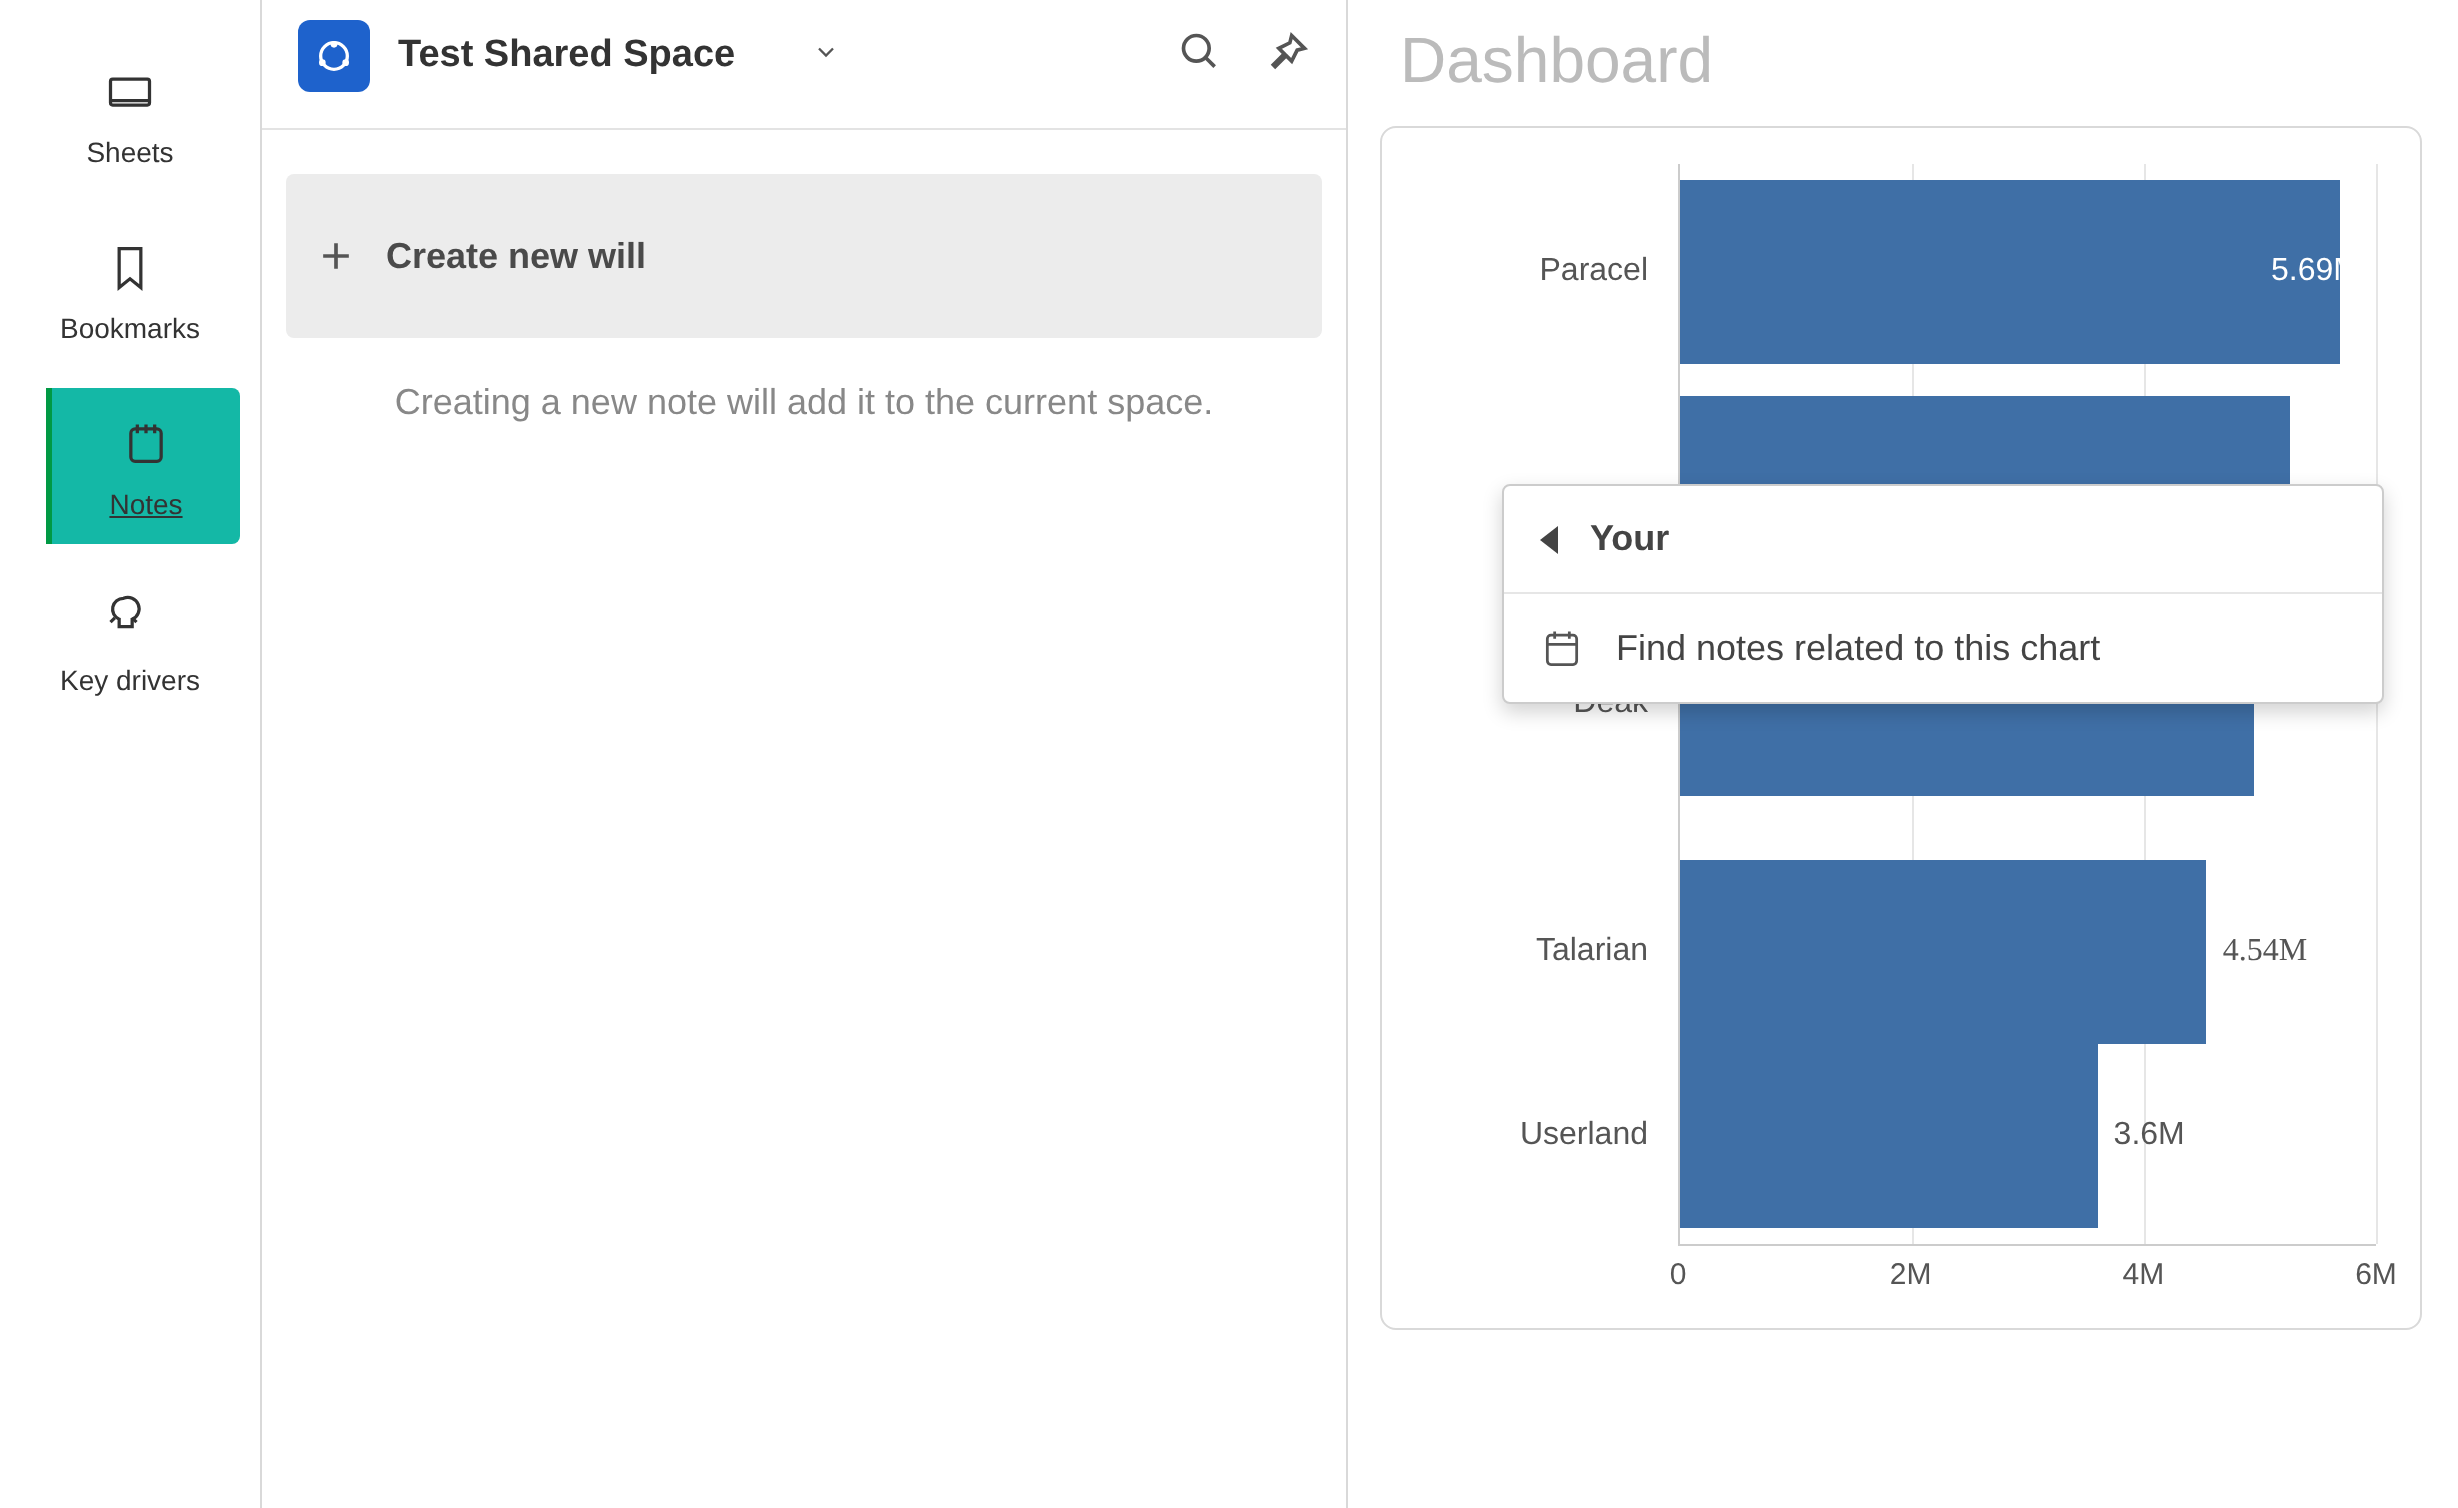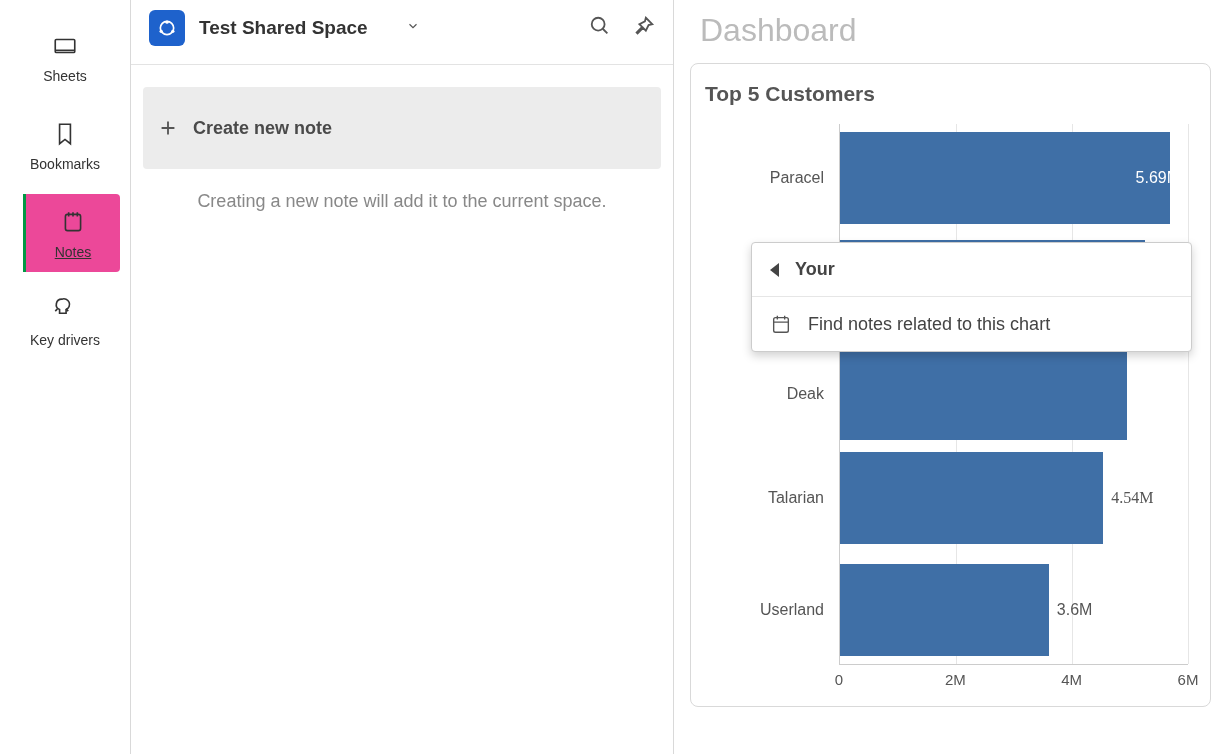--- a/index.html
+++ b/index.html
@@ -18,21 +18,21 @@
       display: flex;
       flex-direction: column;
       align-items: center;
       padding: 14px 8px 12px;
       cursor: pointer;
       color: #333;
       margin: 0 10px 10px;
       border-radius: 4px;
     }
     .sidebar-item.active {
-      background: #ec4899;
+      background: #14b8a6;
       border-left: 3px solid #009944;
       margin-left: 23px;
       border-radius: 0 4px 4px 0;
       text-decoration: underline;
     }
     .sidebar-item .icon { height: 28px; display: flex; align-items: center; justify-content: center; }
     .sidebar-item svg { width: 26px; height: 26px; stroke: #333; fill: none; stroke-width: 1.5; }
     .sidebar-item .lbl { font-size: 14px; margin-top: 8px; }
 
     
@@ -304,31 +304,30 @@
     </div>
   </div>
 
   <div class="tabs">
   </div>
 
   <div class="create-note">
     <svg viewBox="0 0 24 24">
         <path d="M12 5v14M5 12h14"></path>
       </svg>
-    <span>Create new note</span>
+    <span>Create new will</span>
   </div>
 
   <div class="empty-hint">Creating a new note will add it to the current space.</div>
 </div>
 
 <div class="panel-right">
   <div class="dash-title">Dashboard</div>
 
   <div class="chart-card">
-    <div class="chart-title">Top 5 Customers</div>
 
     <div class="chart-area">
       <div class="plot">
         <div class="plot-grid" id="gridlines">
             <div class="grid-line" style="left: 33.3333%;"></div>
             <div class="grid-line" style="left: 66.6667%;"></div>
             <div class="grid-line" style="left: 100%;"></div>
           </div>
         <div id="bars">
             <div class="bar-row" style="top: 0px; height: 108px;">
@@ -337,21 +336,21 @@
               <div class="bar-val inside">5.69M</div>
             </div>
             <div class="bar-row" style="top: 108px; height: 108px;">
               <div class="cat-label"></div>
               <div class="bar" style="width: 87.5%;"></div>
             </div>
             <div class="bar-row" style="top: 216px; height: 108px;">
               <div class="cat-label">Deak</div>
               <div class="bar" style="width: 82.5%;"></div>
             </div>
-            <div class="bar-row" style="top: 320px; height: 108px; padding-left: 20px;">
+            <div class="bar-row" style="top: 340px; height: 108px; padding-left: 20px;">
               <div class="cat-label">Talarian</div>
               <div class="bar" style="width: 75.6667%;"></div>
               <div class="bar-val" style="left: 75.6667%; right: auto; margin-left: 8px; font-family: Liberation Serif, serif;">4.54M</div>
             </div>
             <div class="bar-row" style="top: 432px; height: 108px;">
               <div class="cat-label">Userland</div>
               <div class="bar" style="width: 60%;"></div>
               <div class="bar-val" style="left: 60%; right: auto; margin-left: 8px;">3.6M</div>
             </div>
           </div>

